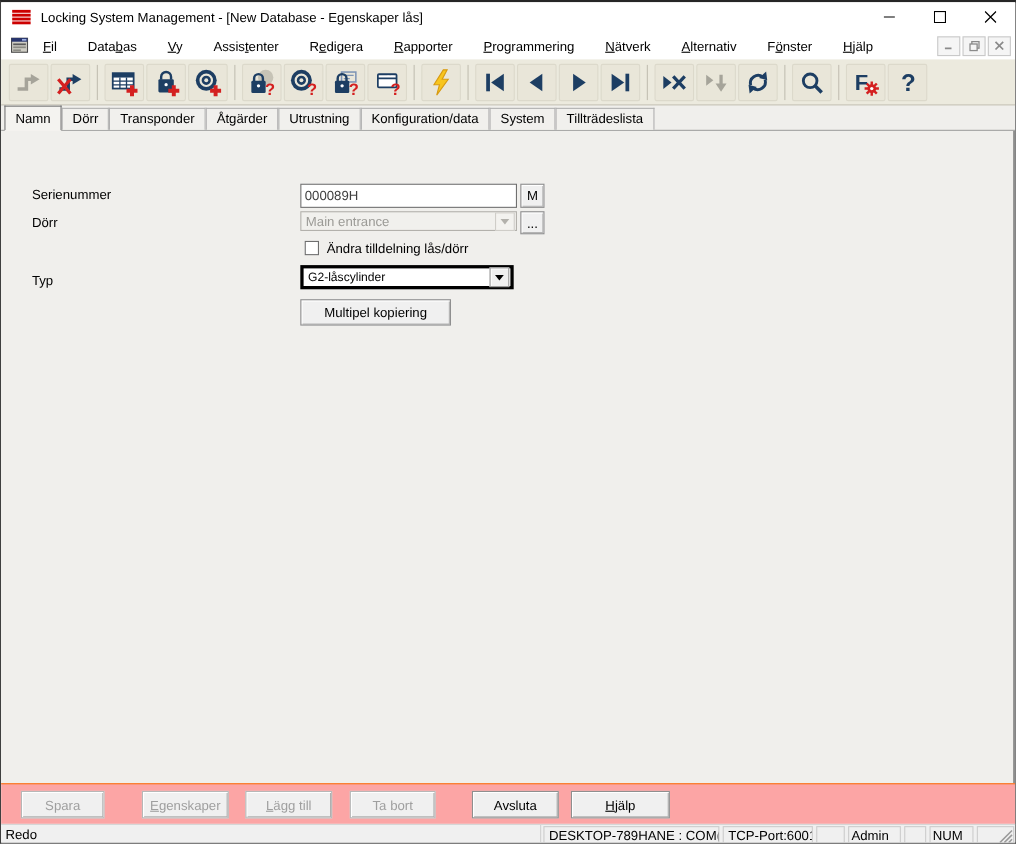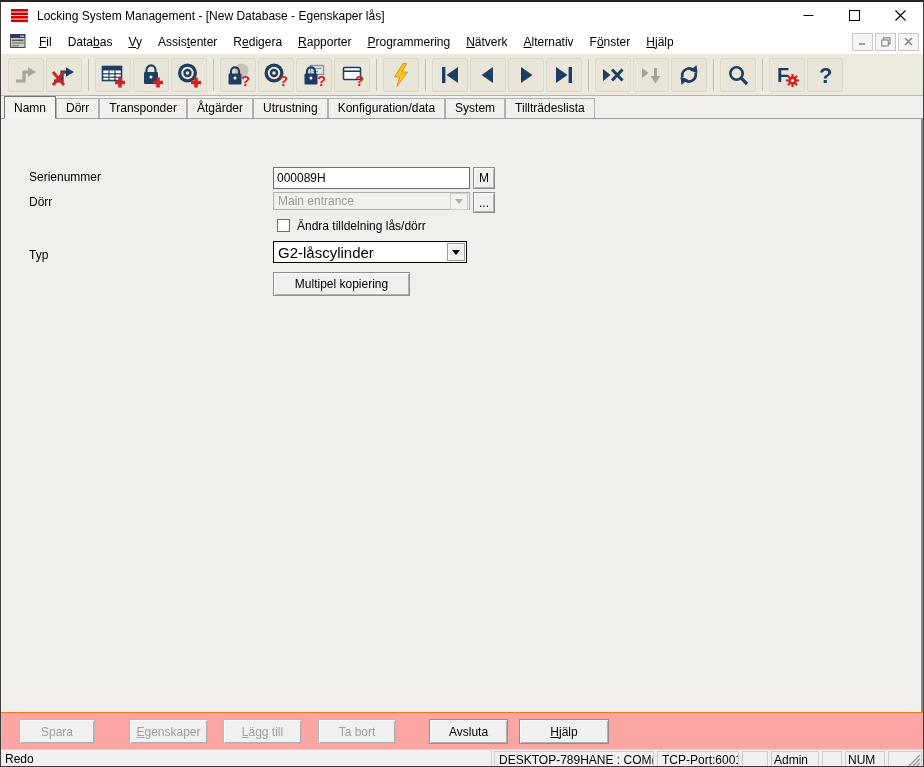--- a/index.html
+++ b/index.html
@@ -23,27 +23,27 @@
   .tb-btn{width:36px;height:34px;margin:0 1px;background:#e9e6d9;border:1px solid #dcd9cb;border-radius:2px;display:flex;align-items:center;justify-content:center;}
   .tb-btn svg{width:28px;height:28px;}
   .tb-sep{width:1px;height:32px;background:#c2bfb2;margin:0 5px;}
   
   .tabstrip{position:absolute;left:0;top:94px;width:100%;height:23px;background:#f0efec;display:flex;align-items:flex-end;padding-left:3px;border-bottom:1px solid #9a9a9a;}
   .tab{height:20px;padding:0 9px;font-size:12px;line-height:19px;background:#f1f0ed;border:1px solid #b0b0b0;border-bottom:none;color:#000;white-space:nowrap;}
   .tab.active{height:23px;line-height:22px;background:#f4f3f0;border:1px solid #757575;border-bottom:1px solid #f4f3f0;margin-bottom:-1px;position:relative;z-index:2;}
   
   .content{position:absolute;left:0;top:117px;width:100%;height:593px;background:#f0efec;border-right:2px solid #8e8e8e;}
   .flabel{position:absolute;font-size:12px;color:#000;}
-  .textbox{position:absolute;height:22px;border:1px solid #707070;background:#fff;font-family:"Liberation Sans",sans-serif;font-size:12px;color:#000000;padding:0 3px;outline:none;}
+  .textbox{position:absolute;height:22px;border:1px solid #707070;background:#fff;font-family:"Liberation Sans",sans-serif;font-size:12px;color:#404040;padding:0 3px;outline:none;}
   .sq-btn{position:absolute;font-size:12px;color:#000;background:#f0f0f0;border:1px solid #8f8f8f;box-shadow:inset 1px 1px 0 #ffffff,inset -1px -1px 0 #b4b4b4;display:flex;align-items:center;justify-content:center;}
   .combo-disabled{position:absolute;height:18px;border:1px solid #b3b1ac;background:#f1f0ed;color:#9b9a96;font-size:12px;display:flex;align-items:center;}
   .combo-disabled .txt{padding-left:4px;flex:1;}
   .combo-arrow-dis{width:18px;height:17px;margin-right:1px;border:1px solid #cfcdc8;background:#f3f2ef;display:flex;align-items:center;justify-content:center;}
   .tri-gray{width:0;height:0;border-left:4px solid transparent;border-right:4px solid transparent;border-top:5px solid #b3b1ac;}
-  .combo{position:absolute;height:22px;border:1px solid #000000;background:#fff;color:#000;font-size:15px;display:flex;align-items:center;}
+  .combo{position:absolute;height:22px;border:3px solid #000000;background:#fff;color:#000;font-size:11px;display:flex;align-items:center;}
   .combo .txt{padding-left:4px;flex:1;}
   .combo-arrow{width:18px;height:18px;margin-right:1px;background:#f0f0f0;border:1px solid #9b9b9b;box-shadow:inset 1px 1px 0 #fff;display:flex;align-items:center;justify-content:center;}
   .tri-black{width:0;height:0;border-left:4px solid transparent;border-right:4px solid transparent;border-top:5px solid #000;}
   .checkbox{position:absolute;width:13px;height:13px;background:#fff;border:1px solid #6e6e6e;}
   
   .footer{position:absolute;left:0;top:710px;width:100%;height:37px;background:#fca5a5;border-top:1px solid #f97316;}
   .fbtn{position:absolute;top:6px;height:25px;font-family:"Liberation Sans",sans-serif;font-size:12px;background:#f0f0f0;border:1px solid #8f8f8f;box-shadow:inset 1px 1px 0 #ffffff,inset -1px -1px 0 #b0b0b0;color:#000;display:flex;align-items:center;justify-content:center;}
   .fbtn.disabled{color:#9f9f9f;border-color:#b7b7b7;}
   .fbtn u{text-decoration:underline;}
   
@@ -87,21 +87,21 @@
 
   <div class="menubar">
     <svg class="mdi-doc-icon" viewBox="0 0 17 15">
       <rect x="0.5" y="0.5" width="14.5" height="13" fill="#cfcdc4" stroke="#4a4a4a"></rect>
       <rect x="0.5" y="0.5" width="14.5" height="3.4" fill="#28356d"></rect>
       <rect x="10" y="1.4" width="4" height="1.6" fill="#9fb0e0"></rect>
       <rect x="2" y="5.5" width="11.5" height="1.6" fill="#5a5a5a"></rect>
       <rect x="2" y="8.2" width="11.5" height="1.6" fill="#8b8b84"></rect>
       <rect x="2" y="10.9" width="7" height="1.6" fill="#8b8b84"></rect>
     </svg>
-    <div id="menu-items" style="display:flex;align-items:flex-start;">
+    <div id="menu-items" style="display:flex;align-items:flex-start;gap:12px;">
         <span class="menu-item"><u>F</u>il</span>
         <span class="menu-item">Data<u>b</u>as</span>
         <span class="menu-item"><u>V</u>y</span>
         <span class="menu-item">Assis<u>t</u>enter</span>
         <span class="menu-item">R<u>e</u>digera</span>
         <span class="menu-item"><u>R</u>apporter</span>
         <span class="menu-item"><u>P</u>rogrammering</span>
         <span class="menu-item"><u>N</u>ätverk</span>
         <span class="menu-item"><u>A</u>lternativ</span>
         <span class="menu-item">F<u>ö</u>nster</span>

